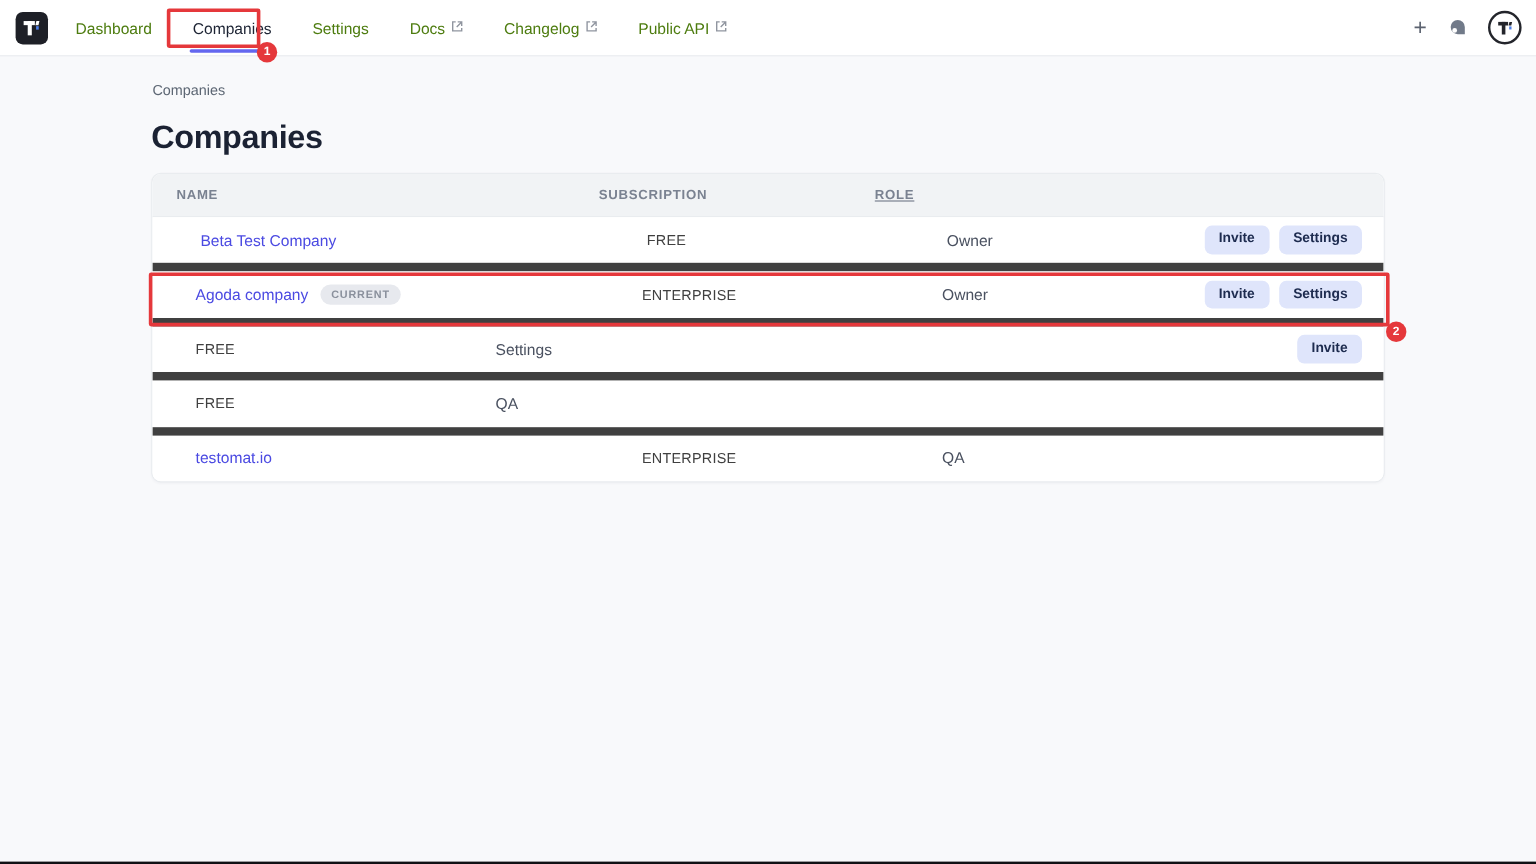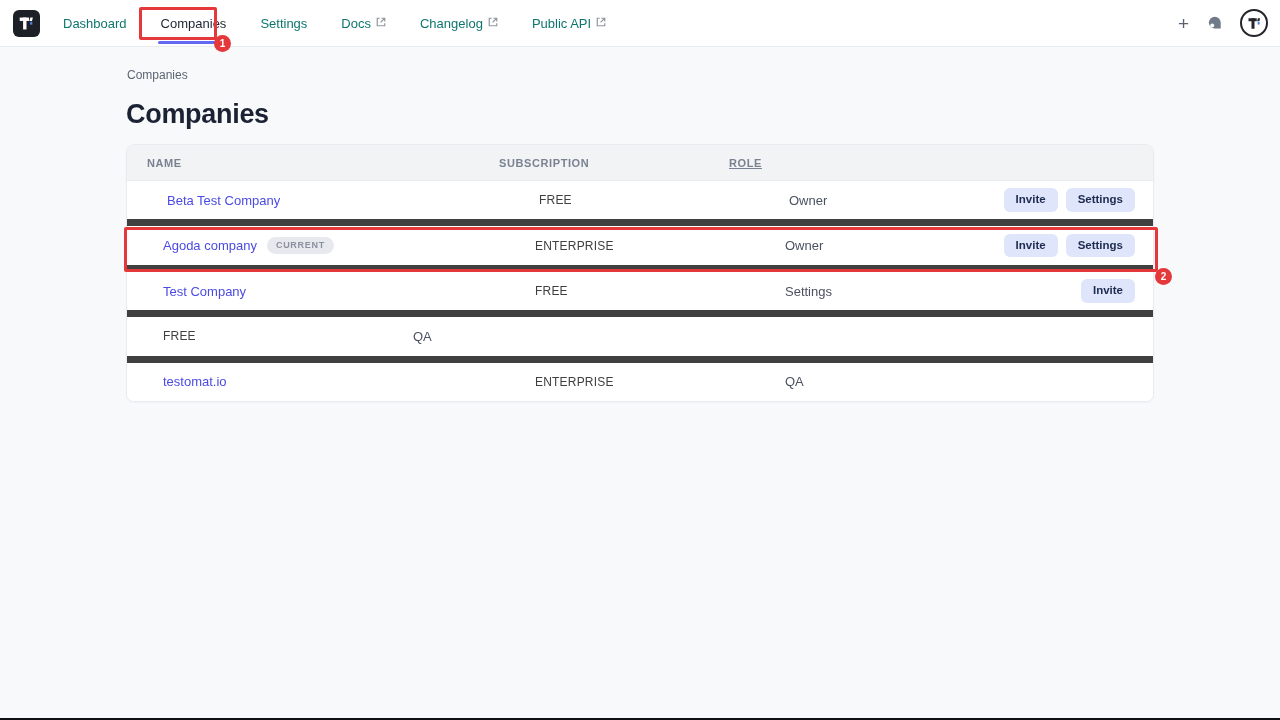--- a/index.html
+++ b/index.html
@@ -16,21 +16,21 @@
     position:absolute; left:0; top:0; width:1280px; height:47px;
     background:#ffffff; border-bottom:1px solid #e9ecef;
     display:flex; align-items:center; padding:0 10px 0 13px;
   }
   .logo-box {
     width:27px; height:27px; border-radius:6px; background:#1e2027;
     display:flex; align-items:center; justify-content:center; flex:0 0 auto;
   }
   .nav-items { display:flex; align-items:center; margin-left:23px; gap:34px; }
   .nav-item {
-    position:relative; font-size:13px; color:#0f766e; cursor:pointer;
+    position:relative; font-size:13px; color:#4d7c0f; cursor:pointer;
     display:flex; align-items:center; gap:5px; padding:6px 0;
   }
   .nav-item.active { color:#1c2333; }
   .nav-item.active .active-underline {
     position:absolute; left:-3px; right:-3px; bottom:-7px; height:3px;
     background:#6467ef; border-radius:2px;
   }
   .ext-icon { width:10px; height:10px; opacity:.75; margin-top:-2px; }
   .nav-right { margin-left:auto; display:flex; align-items:center; gap:16px; padding-right:2px; }
   .plus-icon { font-size:19px; color:#5c6370; font-weight:400; line-height:1; cursor:pointer; }
@@ -184,23 +184,20 @@
           <span class="current-badge">CURRENT</span>
         </div>
         <div class="cell c-sub">ENTERPRISE</div>
         <div class="cell c-role">Owner</div>
         <div class="cell c-actions">
           <button class="row-btn">Invite</button>
           <button class="row-btn">Settings</button>
         </div>
       </div>
       <div class="trow">
-        <div class="cell c-name">
-          <a class="company-link">Test Company</a>
-        </div>
         <div class="cell c-sub">FREE</div>
         <div class="cell c-role">Settings</div>
         <div class="cell c-actions">
           <button class="row-btn">Invite</button>
         </div>
       </div>
       <div class="trow">
         <div class="cell c-sub">FREE</div>
         <div class="cell c-role">QA</div>
         <div class="cell c-actions"></div>

